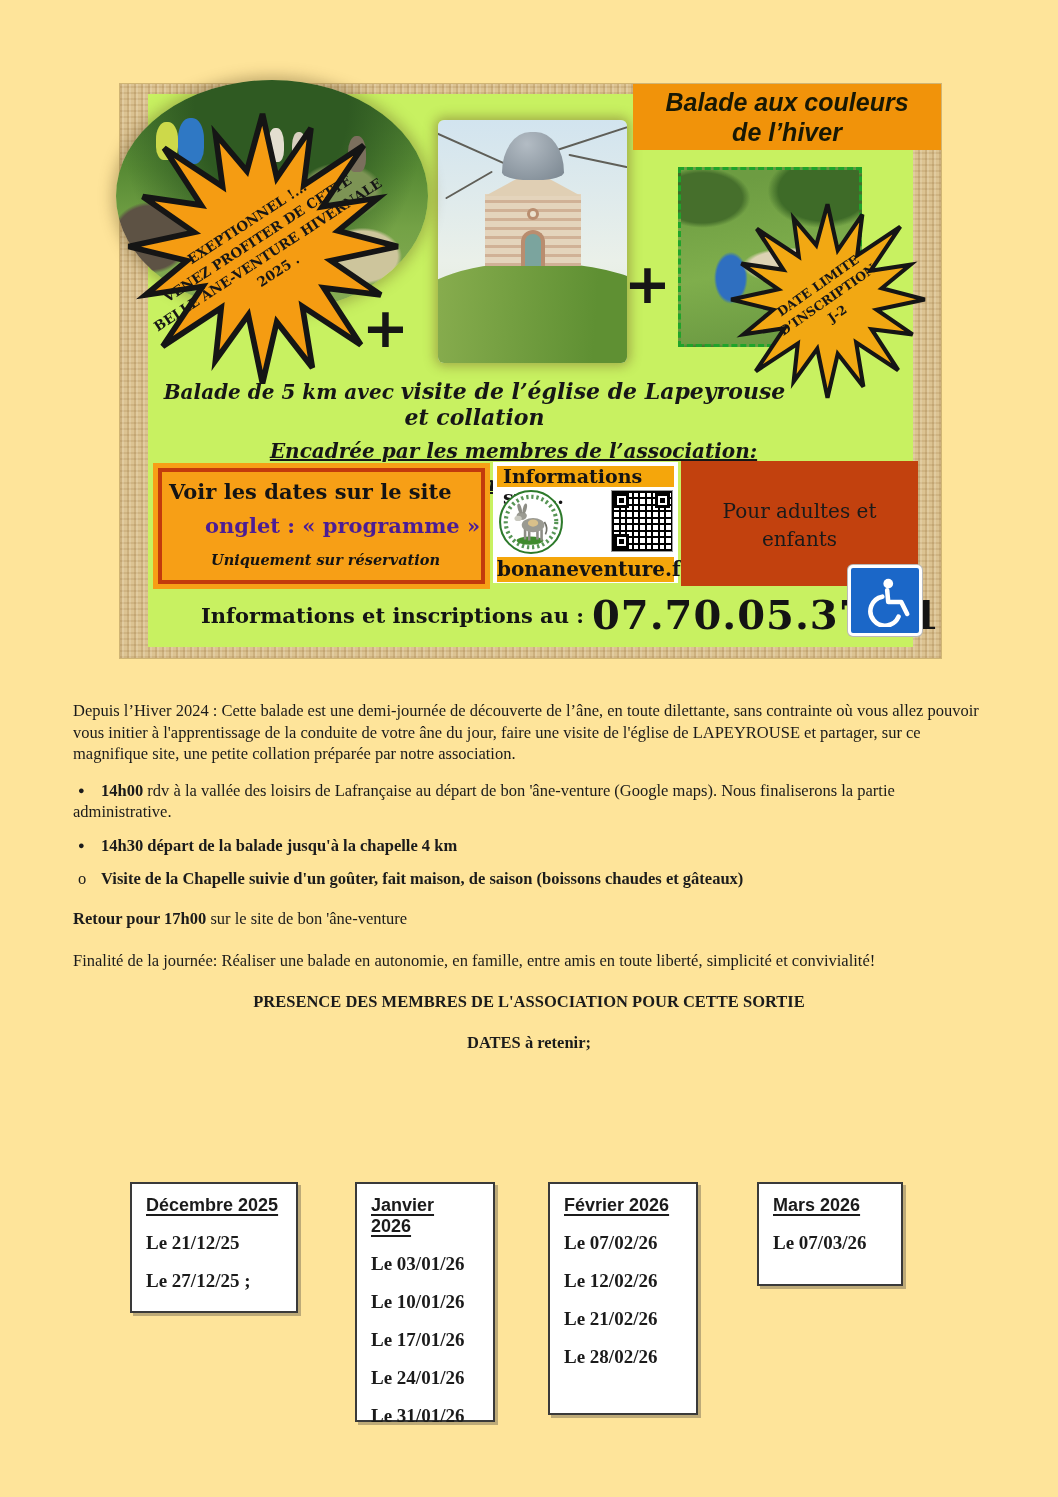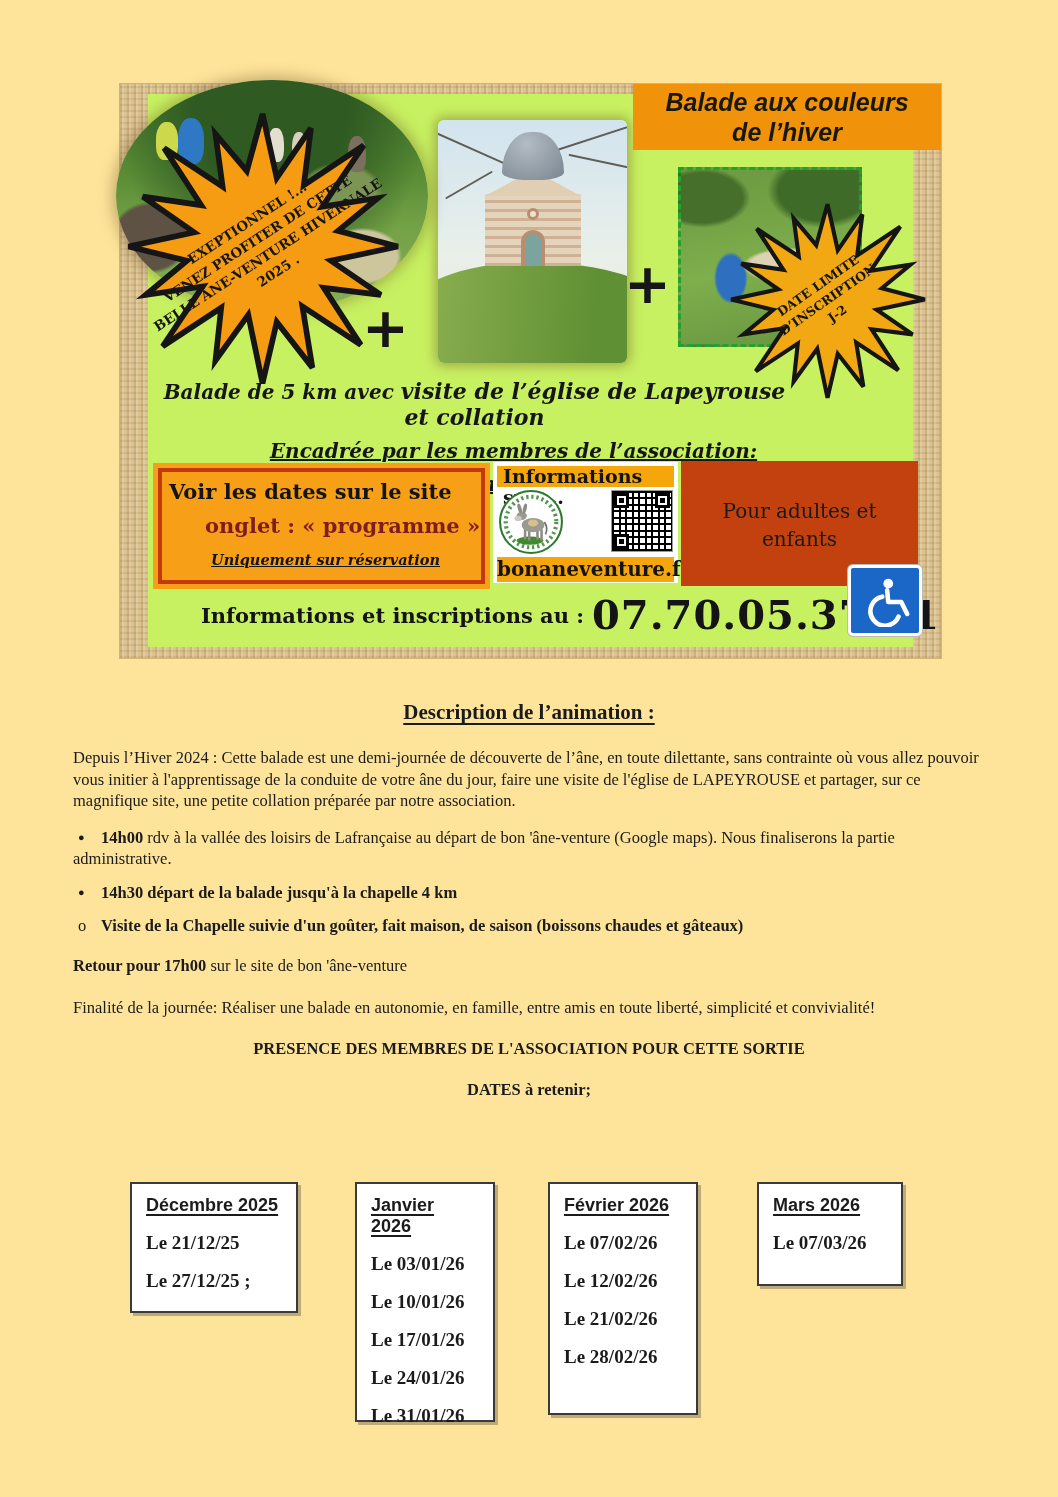--- a/index.html
+++ b/index.html
@@ -99,23 +99,23 @@
     font-family:"DejaVu Serif", serif; font-style:italic; font-weight:bold; color:#161616; }
   .tagline-1 { font-size:22px; margin-right:112px; }
   .tagline-1 .pre { font-size:20px; }
   .tagline-2 { font-size:20px; margin-top:9px; margin-right:34px; text-decoration:underline; text-decoration-thickness:2px; }
   .tagline-3 { font-size:20px; margin-top:9px; margin-right:20px; text-decoration:underline; text-decoration-thickness:2px; }
 
   
   .dates-site-box { position:absolute; left:33px; top:379px; width:337px; height:126px; background:#f79f16; z-index:3; }
   .dates-site-inner { position:absolute; inset:5px; border:4px solid #c23a0c; }
   .dsb-l1 { position:absolute; left:16px; top:16px; width:100%; font-family:"DejaVu Serif", serif; font-weight:bold; font-size:21px; color:#141414; }
-  .dsb-l2 { position:absolute; left:52px; top:50px; font-family:"DejaVu Serif", serif; font-weight:bold; font-size:21px; color:#7f1d1d; }
+  .dsb-l2 { position:absolute; left:52px; top:50px; font-family:"DejaVu Serif", serif; font-weight:bold; font-size:21px; color:#4c1d95; }
   .dsb-l3 { position:absolute; left:0; top:88px; width:100%; text-align:center; font-family:"DejaVu Serif", serif;
-    font-weight:bold; font-style:italic; font-size:14.5px; text-decoration:underline; color:#141414;padding-left:8px; }
+    font-weight:bold; font-style:italic; font-size:14.5px; color:#141414;padding-left:8px; }
 
   .info-box { position:absolute; left:373px; top:378px; width:185px; height:121px; background:#ffffff;
     padding:4px; z-index:3; display:flex; flex-direction:column; }
   .info-strip { background:#f5a60b; color:#141414; font-family:"DejaVu Serif", serif; font-weight:bold; }
   .info-strip.top { height:21px; font-size:19px; line-height:21px; padding-left:6px; }
   .info-strip.bottom { height:25px; font-size:20px; line-height:25px; text-align:left; margin-top:2px; }
   .info-mid { flex:1; display:flex; align-items:center; justify-content:space-between; padding:2px 1px; }
   .logo-wrap { width:66px; height:64px; }
   .qr { position:relative; width:62px; height:62px; background:#fff; border:1px solid #999;
     background-image:
@@ -287,21 +287,20 @@
   <div class="wheelchair">
     <svg width="52" height="52" viewBox="0 0 48 48">
       <circle cx="27" cy="8" r="4.5" fill="#ffffff"></circle>
       <path d="M26 14 l1 11 h12 l5.5 11" stroke="#ffffff" stroke-width="4.2" fill="none" stroke-linecap="round" stroke-linejoin="round"></path>
       <path d="M21.5 20 a13.5 13.5 0 1 0 15 18.5" stroke="#ffffff" stroke-width="4.2" fill="none" stroke-linecap="round"></path>
     </svg>
   </div>
 </div>
 
 <div class="description">
-  <div class="desc-heading">Description de l’animation :</div>
   <p class="intro">Depuis l’Hiver 2024 : Cette balade est une demi-journée de découverte de l’âne, en toute dilettante, sans contrainte où vous allez pouvoir vous initier à l'apprentissage de la conduite de votre âne du jour, faire une visite de l'église de LAPEYROUSE et partager, sur ce magnifique site, une petite collation préparée par notre association.</p>
 
   <p class="bullet">
     <span class="marker dot">●</span><b>14h00</b><span> rdv à la vallée des loisirs de Lafrançaise au départ de bon 'âne-venture (Google maps).  Nous finaliserons la partie administrative.</span>
   </p>
   <p class="bullet">
     <span class="marker dot">●</span><b>14h30 départ de la balade jusqu'à la chapelle 4 km</b><span></span>
   </p>
   <p class="bullet">
     <span class="marker">o</span><b>Visite de la Chapelle suivie d'un goûter, fait maison, de saison (boissons chaudes et gâteaux)</b><span></span>

